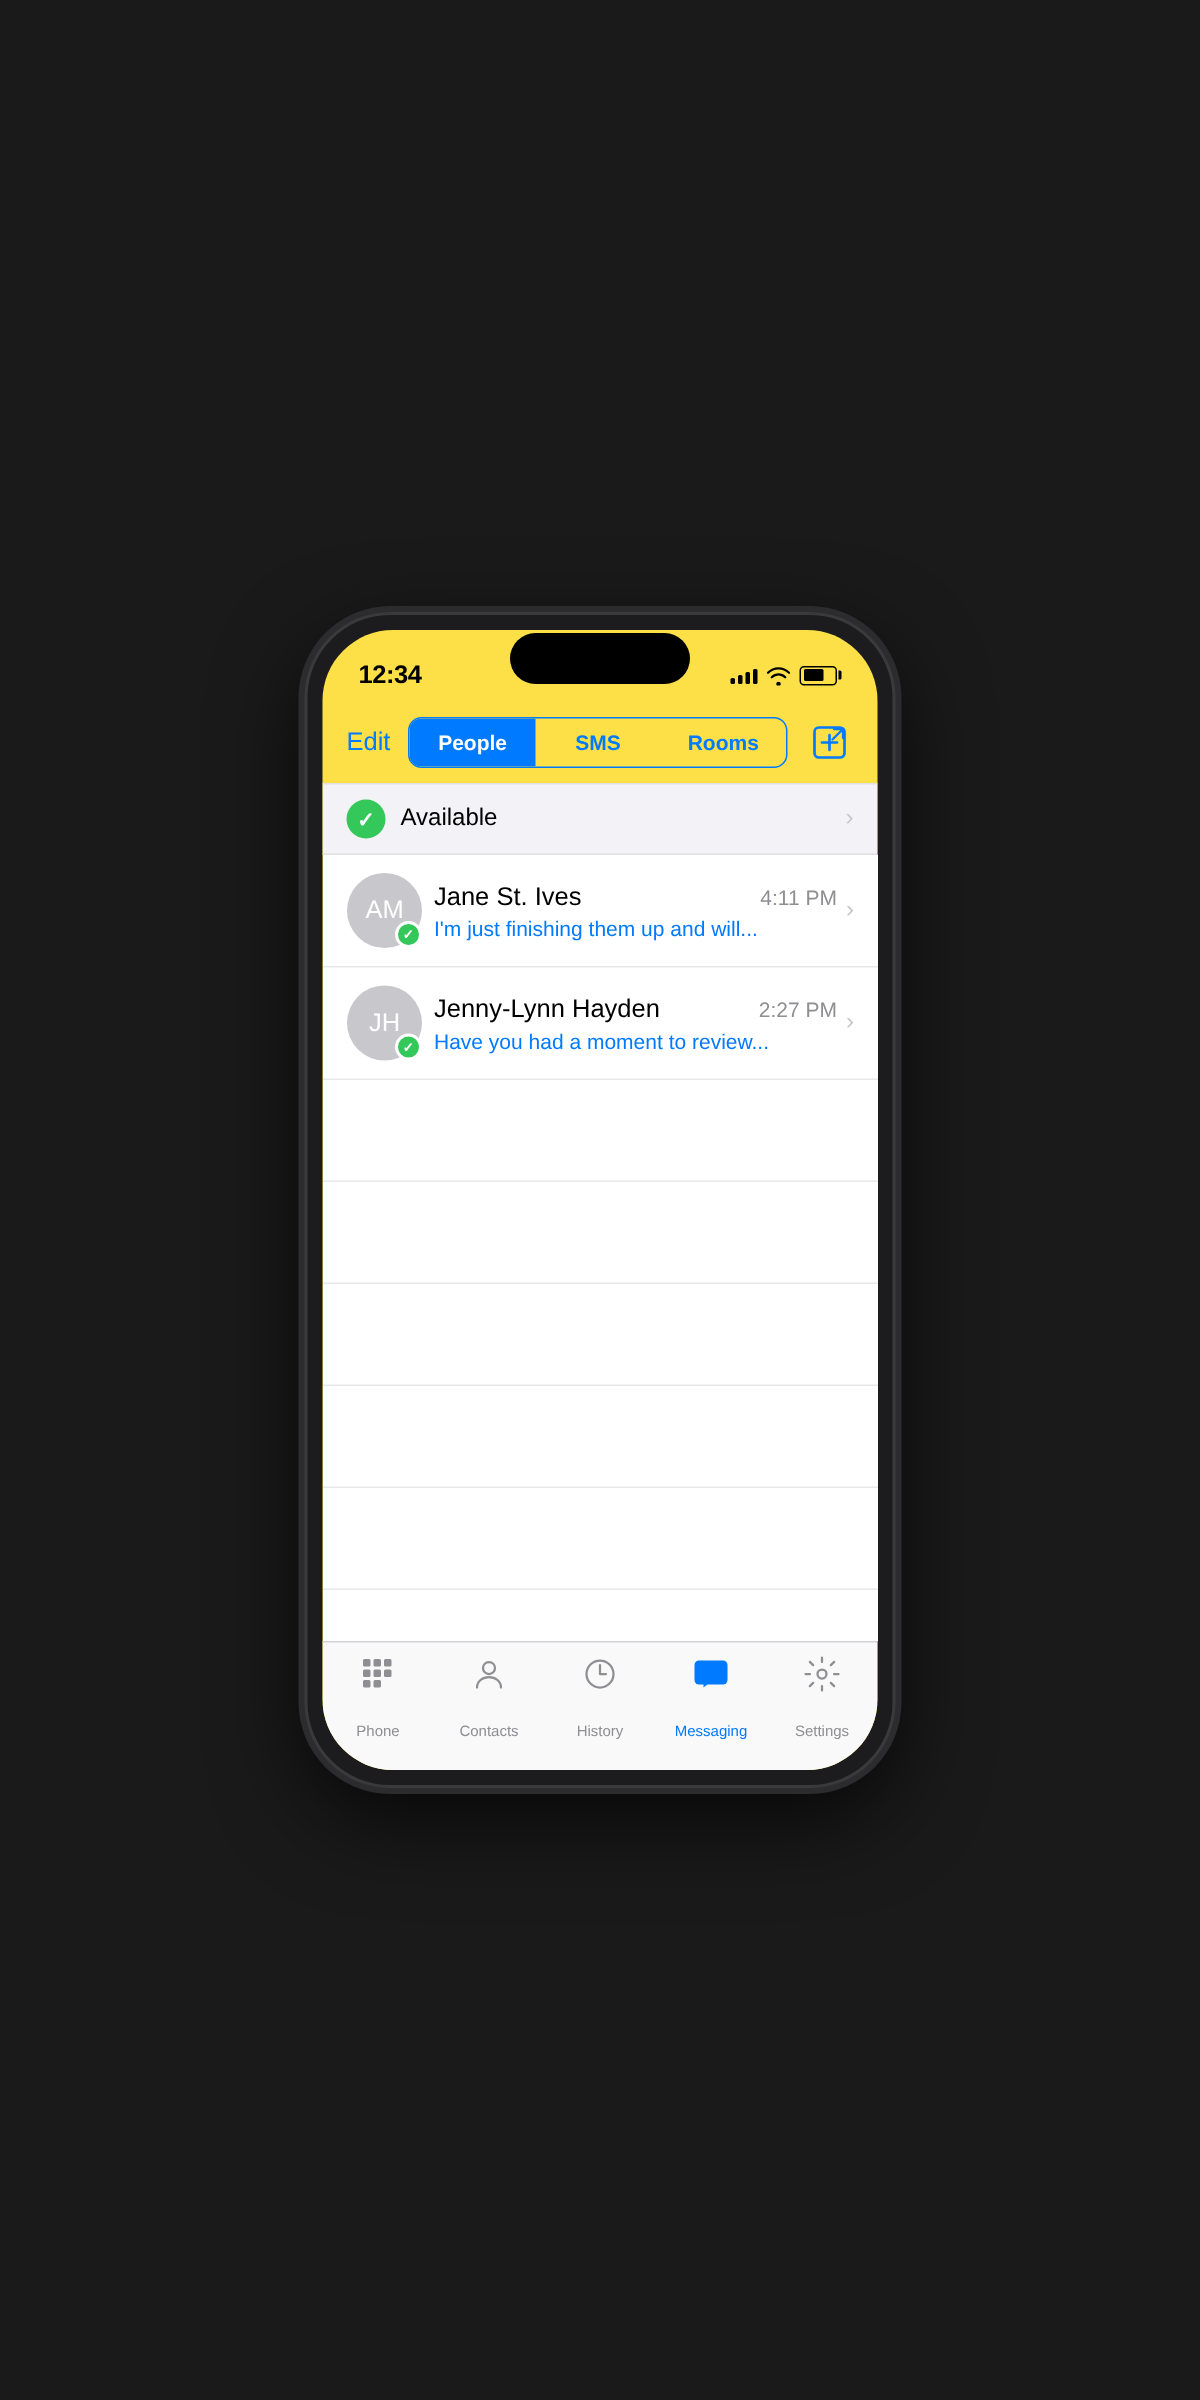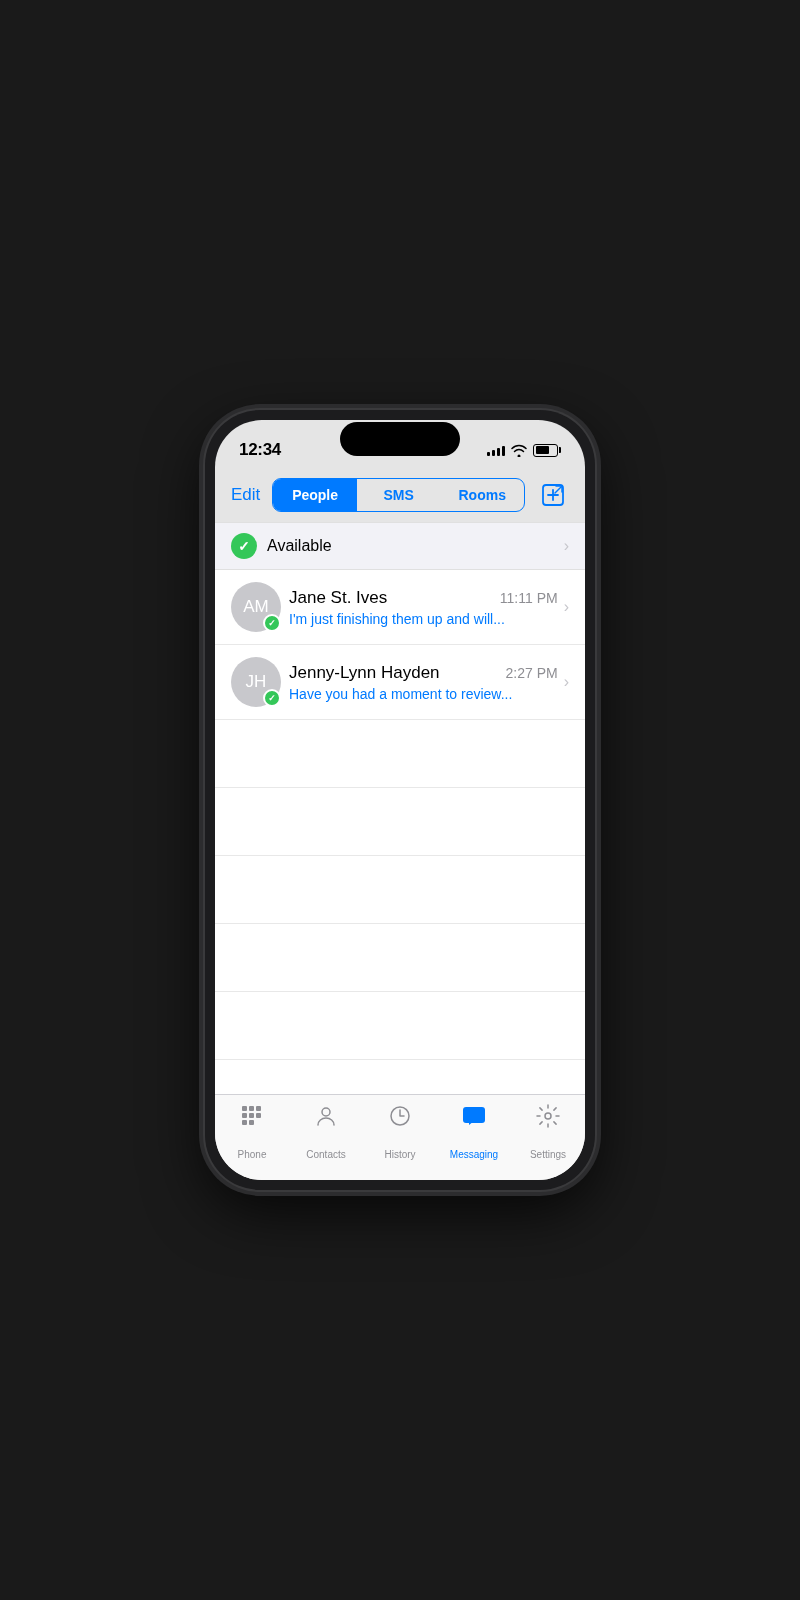--- a/index.html
+++ b/index.html
@@ -22,21 +22,21 @@
         0 0 0 6px #2c2c2e,
         0 20px 60px rgba(0,0,0,0.8);
       overflow: hidden;
     }
     .phone-screen {
       position: absolute;
       top: 10px;
       left: 10px;
       right: 10px;
       bottom: 10px;
-      background: #e5e5e5;
+      background: #fde047;
       border-radius: 47px;
       overflow: hidden;
       display: flex;
       flex-direction: column;
       justify-content: space-between;
     }
     
     .dynamic-island {
       position: absolute;
       top: 12px;
@@ -371,21 +371,21 @@
       <div class="contact-row">
         <div class="avatar-wrap">
           <div class="avatar">AM</div>
           <div class="online-badge">
             <span class="online-check">✓</span>
           </div>
         </div>
         <div class="contact-info">
           <div class="contact-header">
             <span class="contact-name">Jane St. Ives</span>
-            <span class="contact-time">11:11 PM</span>
+            <span class="contact-time">4:11 PM</span>
           </div>
           <div class="contact-preview">I'm just finishing them up and will...</div>
         </div>
         <span class="row-chevron">›</span>
       </div>
 
       <div class="contact-row">
         <div class="avatar-wrap">
           <div class="avatar">JH</div>
           <div class="online-badge">

